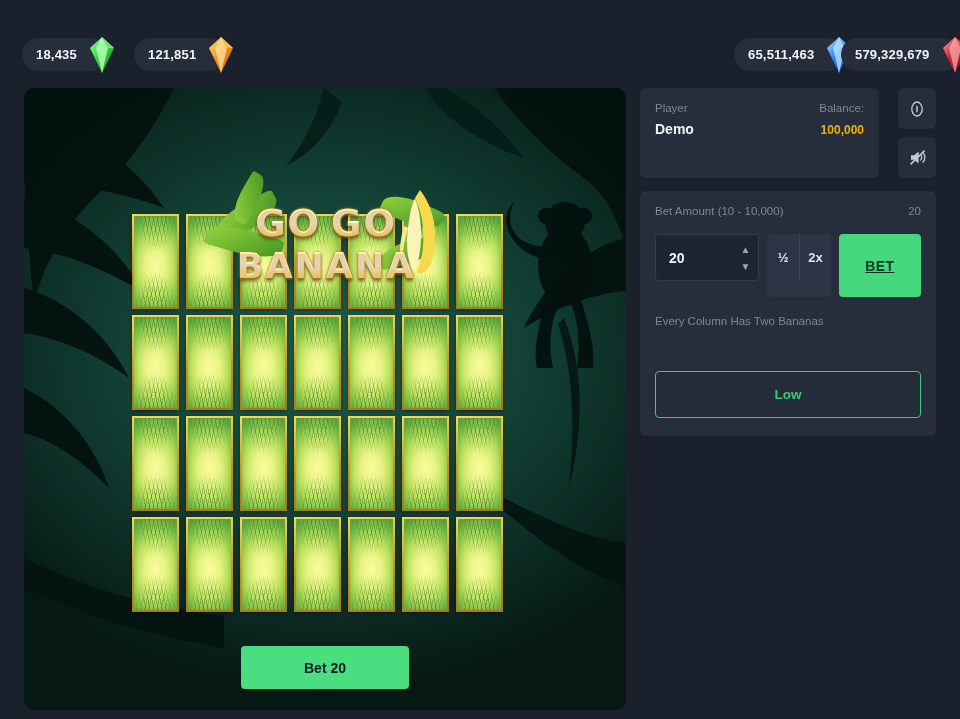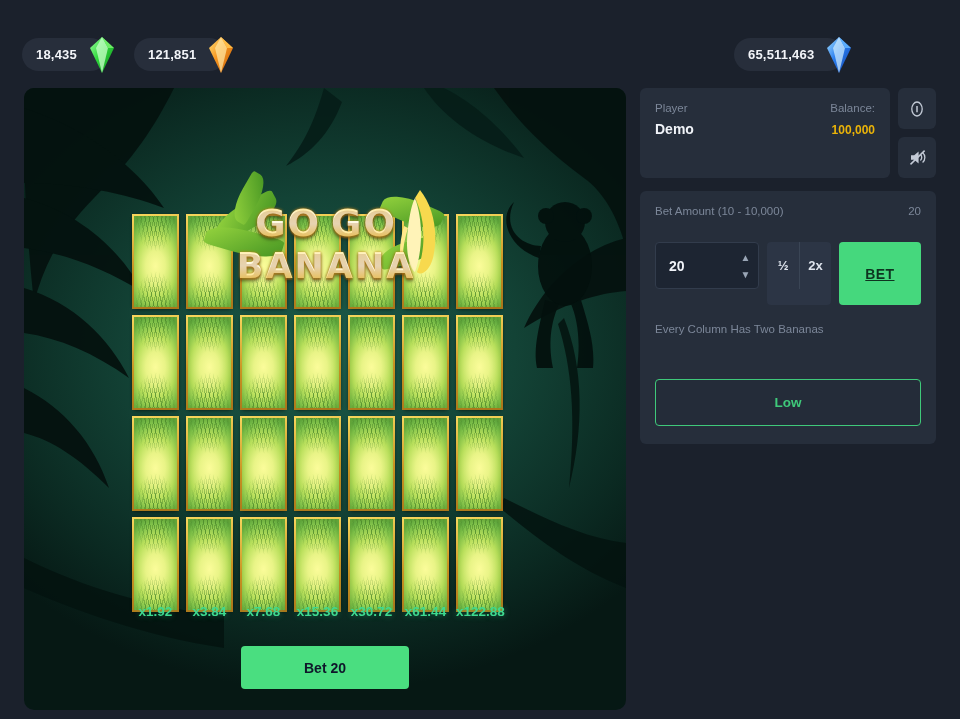--- a/index.html
+++ b/index.html
@@ -116,36 +116,36 @@
     width: 168px; height: 43px; border: 0; border-radius: 4px;
     background: #4ade80; color: #0f172a;
     font-family: "Liberation Sans", sans-serif;
     font-size: 14px; font-weight: bold; cursor: pointer;
   }
 
   
   .side { position: absolute; left: 640px; top: 88px; width: 296px; }
   .card { background: #262e3b; border-radius: 6px; }
 
-  .acct-row { display: flex; gap: 8px; }
+  .acct-row { display: flex; gap: 19px; }
   .acct { flex: 1; padding: 14px 15px 16px; }
   .acct-top, .acct-bot { display: flex; justify-content: space-between; align-items: baseline; }
   .acct-top { margin-bottom: 7px; }
   .lbl-muted { color: #7c8799; font-size: 11.5px; }
   .acct-name { color: #f0f3f8; font-size: 14px; font-weight: bold; }
   .acct-bal { color: #eab308; font-size: 12px; font-weight: bold; }
   .icon-col { display: flex; flex-direction: column; gap: 8px; }
   .icon-btn {
     width: 38px; height: 41px; border: 0; border-radius: 6px;
     background: #262e3b; color: #c3cad6; cursor: pointer;
     display: flex; align-items: center; justify-content: center;
   }
 
   .bet-card { margin-top: 13px; padding: 14px 15px 18px; }
-  .row-lbl { display: flex; justify-content: space-between; align-items: flex-end; margin-bottom: 25px; }
+  .row-lbl { display: flex; justify-content: space-between; align-items: flex-end; margin-bottom: 17px; }
   .bet-controls { display: flex; gap: 8px; align-items: stretch; }
   .bet-input {
     position: relative; flex: 1 1 115px; height: 47px;
     background: #1d2532; border: 1px solid #323c4c; border-radius: 4px;
     display: flex; align-items: center; padding: 0 26px 0 13px;
   }
   .bet-input .val { color: #f0f3f8; font-size: 14px; font-weight: bold; }
   .spin { position: absolute; right: 8px; top: 50%; transform: translateY(-50%);
           display: flex; flex-direction: column; gap: 9px; }
   .spin span { color: #9aa6b6; font-size: 10px; line-height: 8px; cursor: pointer; }
@@ -221,20 +221,35 @@
               <stop offset=".45" stop-color="#2a7ef0"></stop>
               <stop offset="1" stop-color="#0f3fa8"></stop>
             </linearGradient>
           </defs>
         <path d="M15 1 L27 12 L15 37 L3 12 Z" fill="url(#gb)"></path>
         <path d="M15 1 L21 12 L15 37 L9 12 Z" fill="#d6f1ff" opacity=".7"></path>
         <path d="M15 1 L27 12 L21 12 Z" fill="#62b2ff" opacity=".9"></path>
       </svg>
     </div>
 
+    <div class="pill" id="pill-red">
+      <span class="amount">579,329,679</span>
+      <svg class="gem" viewBox="0 0 30 38">
+        <defs>
+            <linearGradient id="gr" x1="0" y1="0" x2="1" y2="1">
+          <stop offset="0" stop-color="#ff9d9d"></stop>
+              <stop offset=".45" stop-color="#d41f31"></stop>
+              <stop offset="1" stop-color="#7d0713"></stop>
+            </linearGradient>
+          </defs>
+        <path d="M15 1 L27 12 L15 37 L3 12 Z" fill="url(#gr)"></path>
+        <path d="M15 1 L21 12 L15 37 L9 12 Z" fill="#ffd0d0" opacity=".6"></path>
+        <path d="M15 1 L27 12 L21 12 Z" fill="#ff5b63" opacity=".9"></path>
+      </svg>
+    </div>
   </div>
 
   <div class="stage">
 
     <svg class="stage-fronds" viewBox="0 0 602 622" preserveAspectRatio="none">
       <g fill="#05120f" opacity=".95">
         <path d="M0 0 H150 C130 40 110 70 70 110 C40 140 20 175 10 215 C4 160 -2 80 0 0 Z"></path>
         <path d="M0 20 C60 40 110 75 140 120 C100 105 50 95 0 95 Z"></path>
         <path d="M0 110 C55 125 95 160 120 205 C80 180 40 165 0 160 Z"></path>
         <path d="M0 200 C50 215 85 250 105 290 C70 265 35 250 0 245 Z"></path>
@@ -319,29 +334,20 @@
         <div class="tile"></div>
         <div class="tile"></div>
         <div class="tile"></div>
         <div class="tile"></div>
         <div class="tile"></div>
         <div class="tile"></div>
         <div class="tile"></div>
         <div class="tile"></div>
       </div>
 
-    <div class="multipliers" id="multiplier-row">
-        <div class="mult">x1.92</div>
-        <div class="mult">x3.84</div>
-        <div class="mult">x7.68</div>
-        <div class="mult">x15.36</div>
-        <div class="mult">x30.72</div>
-        <div class="mult">x61.44</div>
-        <div class="mult">x122.88</div>
-      </div>
 
     <button class="bet-cta">Bet 20</button>
   </div>
 
   <div class="side">
 
     <div class="acct-row">
       <div class="card acct">
         <div class="acct-top">
           <span class="lbl-muted">Player</span>

